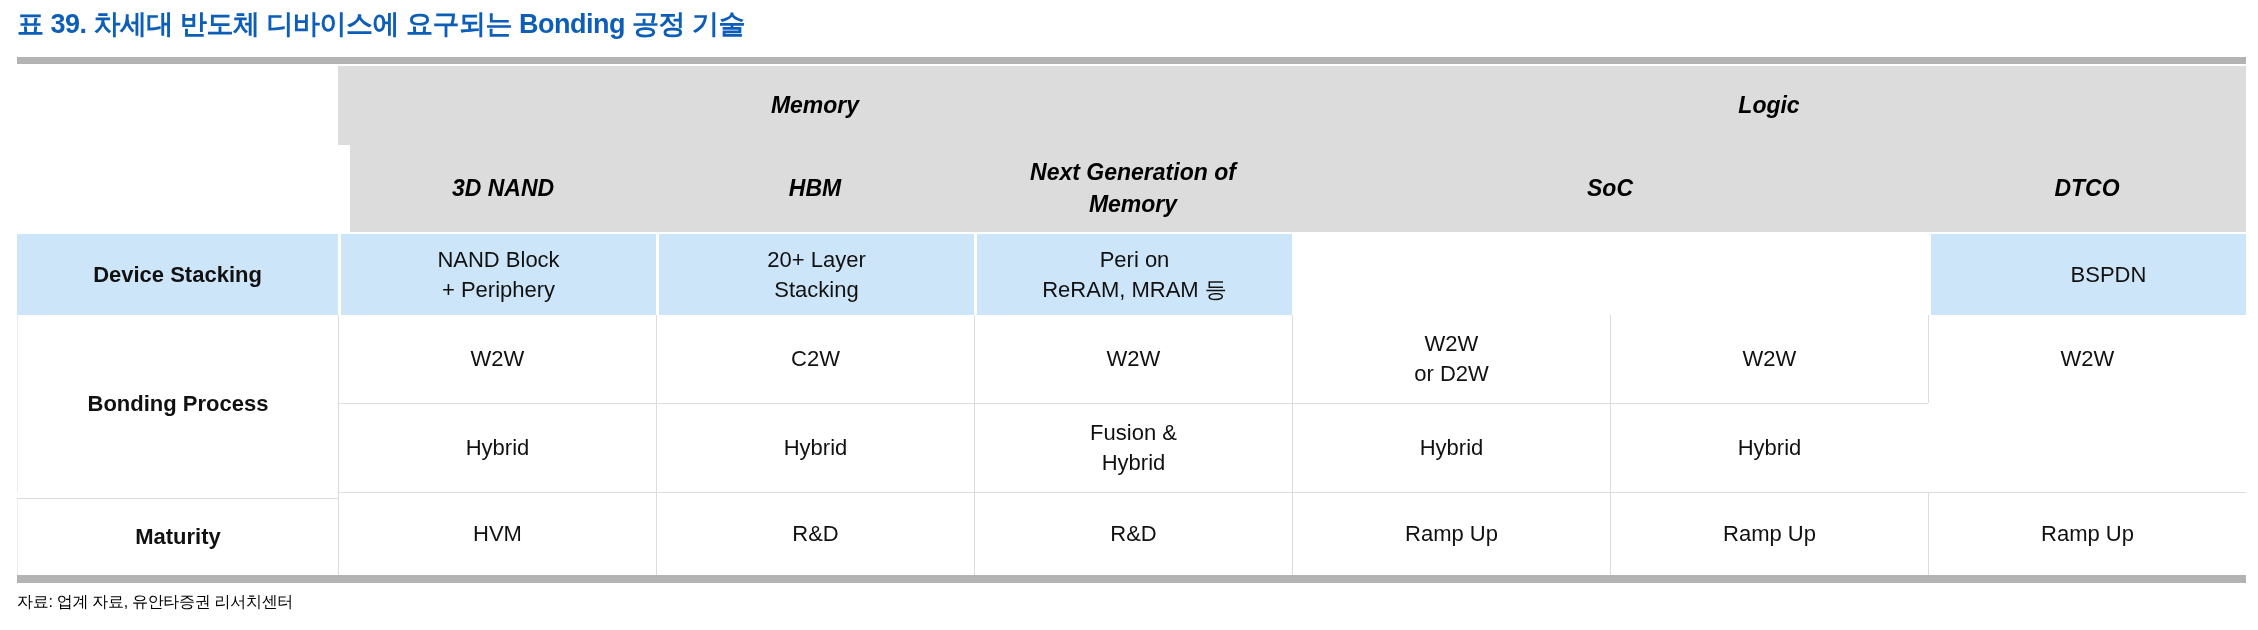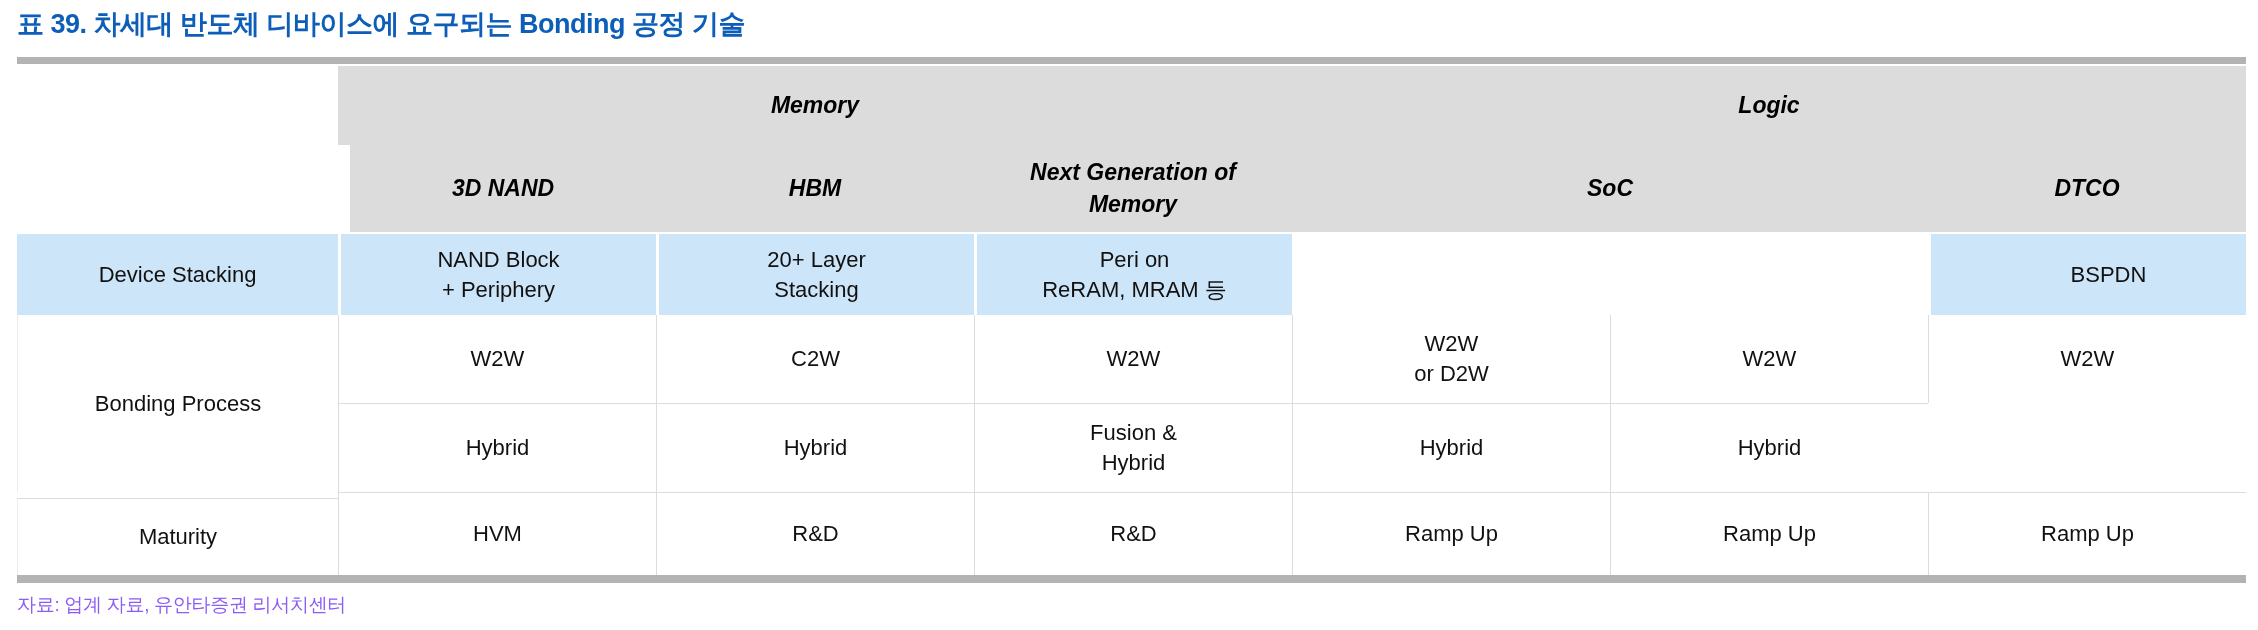--- a/index.html
+++ b/index.html
@@ -65,38 +65,38 @@
     color: #000000;
     font-style: italic;
   }
   .blue {
     background: #cde5f9;
     font-size: 22px;
   }
   .blue-sep { border-left: 3px solid #ffffff; }
   .blue-top { border-top: 2px solid #ffffff; }
   .rowlabel {
-    font-weight: 400;
+    font-weight: 700;
     font-size: 22px;
     background: #ffffff;
     border-left: 1px solid #ececec;
   }
   .cell {
     background: #ffffff;
     font-size: 22px;
     border-left: 1px solid #dcdcdc;
   }
   .hline { border-top: 1px solid #dcdcdc; }
   .source {
     position: absolute;
     left: 17px;
     top: 592px;
-    font-size: 19px;
+    font-size: 16px;
     font-weight: 500;
-    color: #8b5cf6;
+    color: #000000;
     letter-spacing: -0.3px;
   }
 </style>
 </head>
 <body>
 
 <div class="title">표 39. 차세대 반도체 디바이스에 요구되는 Bonding 공정 기술</div>
 
 <div class="table-wrap">
   <div class="bar-top"></div>

